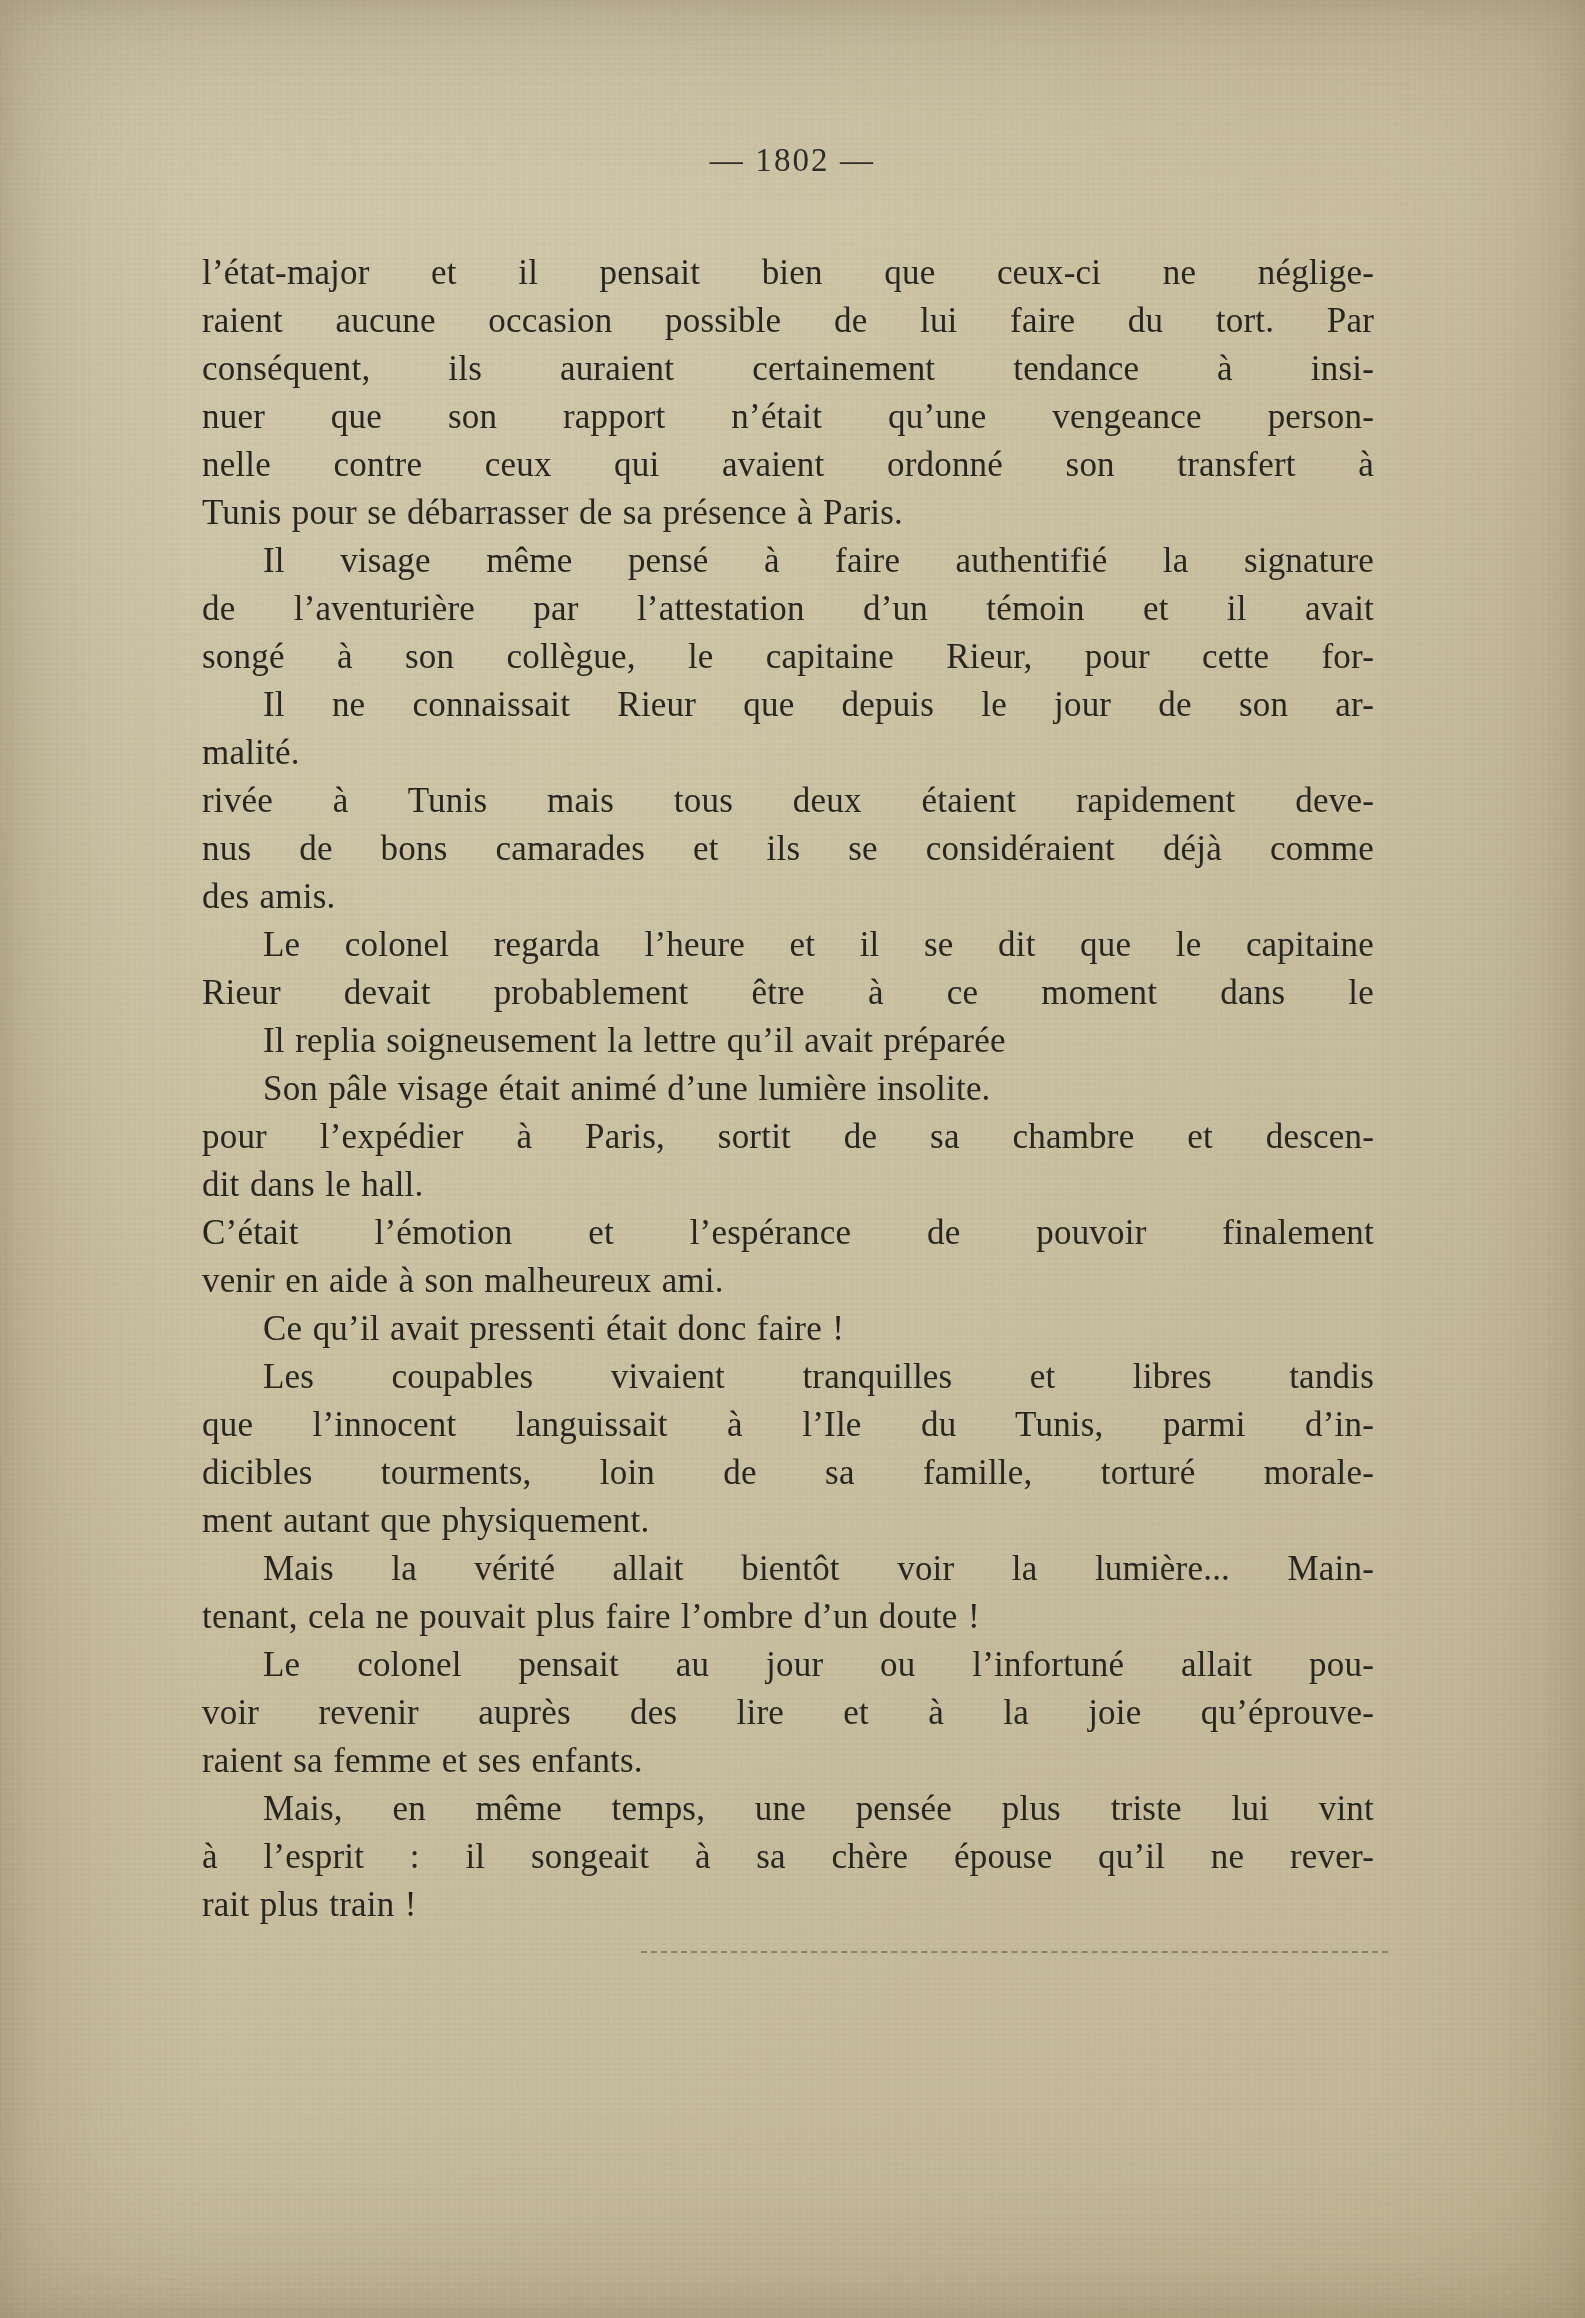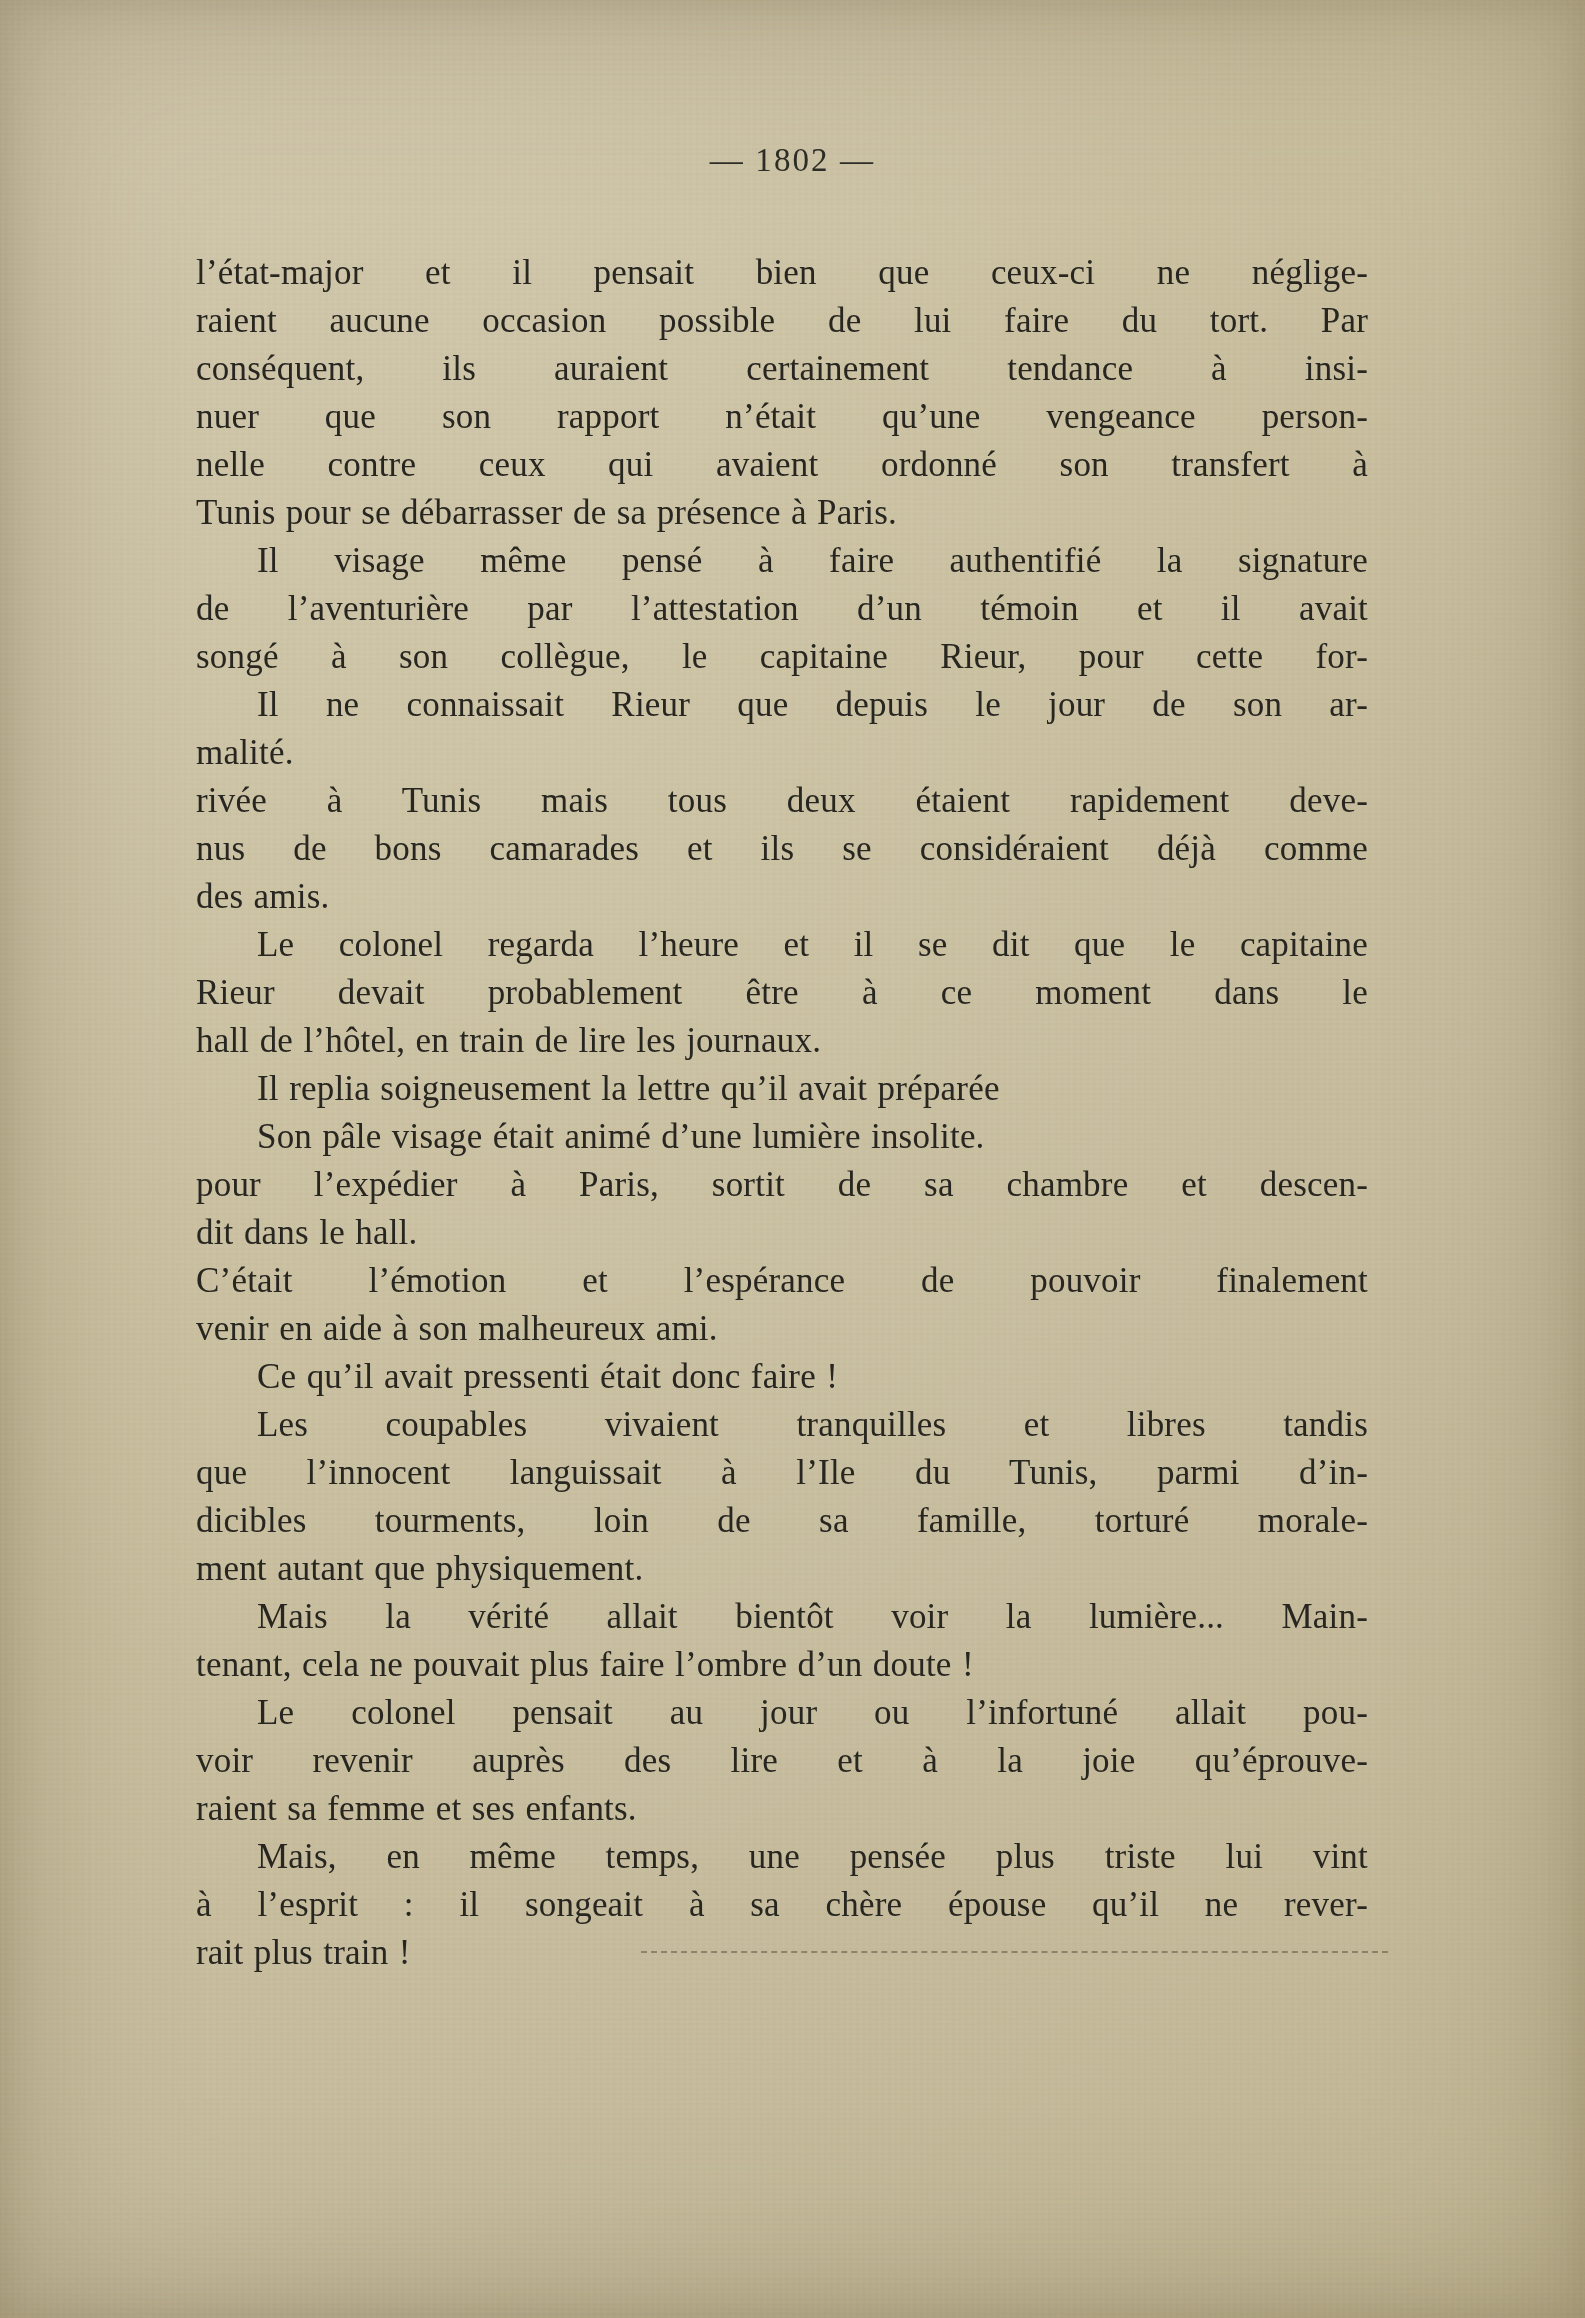--- a/index.html
+++ b/index.html
@@ -38,21 +38,21 @@
     left: 0;
     width: 100%;
     text-align: center;
     font-size: 33px;
     letter-spacing: 2.1px;
     color: #2e2c26;
   }
   .text-body {
     position: absolute;
     top: 249px;
-    left: 196px;
+    left: 202px;
     width: 1172px;
     font-size: 35px;
     line-height: 48px;
     color: #282620;
     letter-spacing: 0.2px;
     word-spacing: 1.4px;
   }
   .line {
     text-align: left;
   }
@@ -90,21 +90,20 @@
       <div class="line indent justify">Il visage même pensé à faire authentifié la signature</div>
       <div class="line justify">de l’aventurière par l’attestation d’un témoin et il avait</div>
       <div class="line justify">songé à son collègue, le capitaine Rieur, pour cette for-</div>
       <div class="line indent justify">Il ne connaissait Rieur que depuis le jour de son ar-</div>
       <div class="line">malité.</div>
       <div class="line justify">rivée à Tunis mais tous deux étaient rapidement deve-</div>
       <div class="line justify">nus de bons camarades et ils se considéraient déjà comme</div>
       <div class="line">des amis.</div>
       <div class="line indent justify">Le colonel regarda l’heure et il se dit que le capitaine</div>
       <div class="line justify">Rieur devait probablement être à ce moment dans le</div>
-      <div class="line">hall de l’hôtel, en train de lire les journaux.</div>
       <div class="line indent">Il replia soigneusement la lettre qu’il avait préparée</div>
       <div class="line indent">Son pâle visage était animé d’une lumière insolite.</div>
       <div class="line justify">pour l’expédier à Paris, sortit de sa chambre et descen-</div>
       <div class="line">dit dans le hall.</div>
       <div class="line justify">C’était l’émotion et l’espérance de pouvoir finalement</div>
       <div class="line">venir en aide à son malheureux ami.</div>
       <div class="line indent">Ce qu’il avait pressenti était donc faire !</div>
       <div class="line indent justify">Les coupables vivaient tranquilles et libres tandis</div>
       <div class="line justify">que l’innocent languissait à l’Ile du Tunis, parmi d’in-</div>
       <div class="line justify">dicibles tourments, loin de sa famille, torturé morale-</div>

